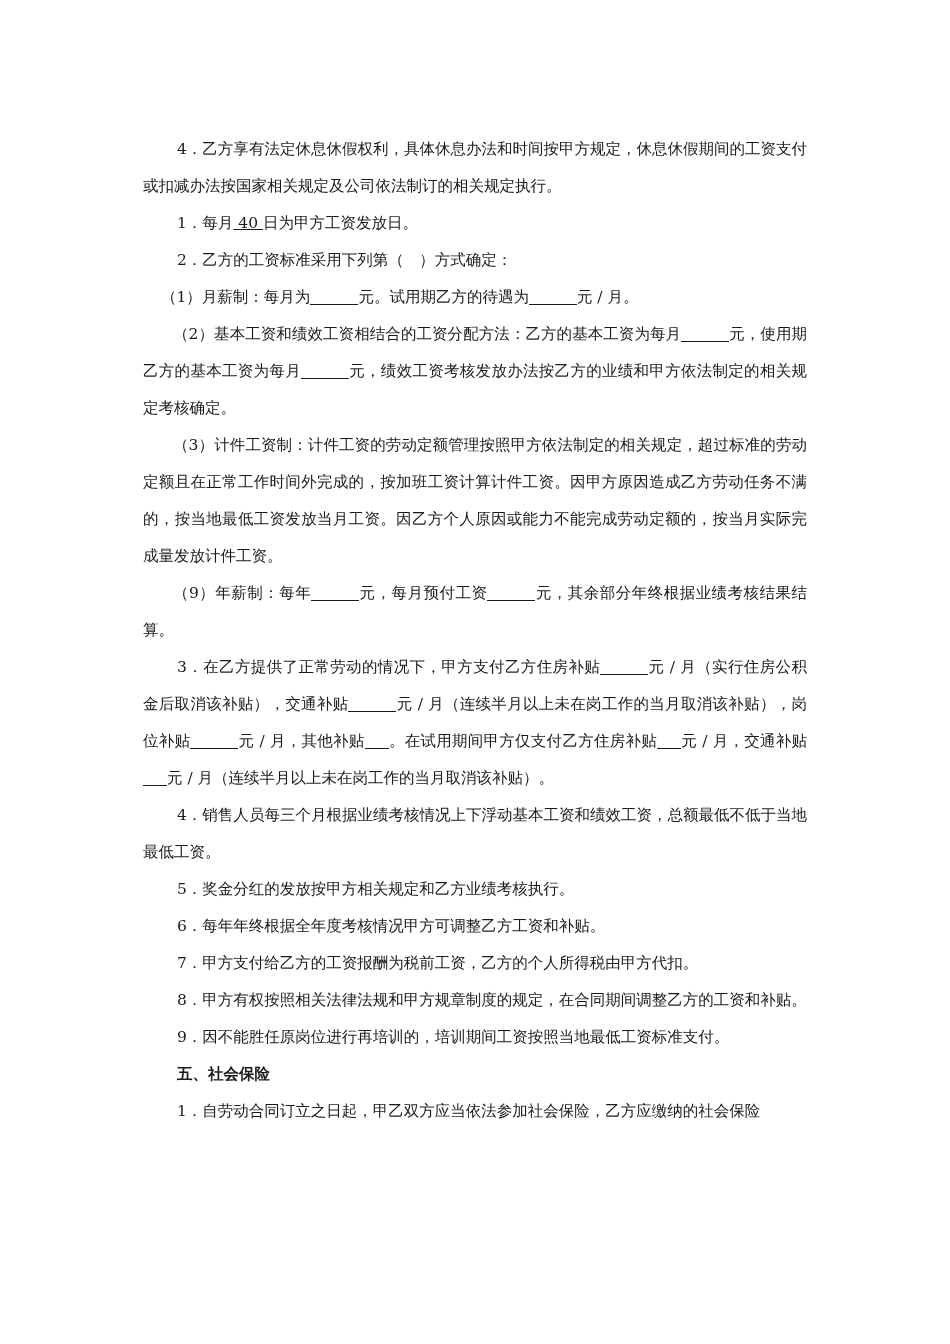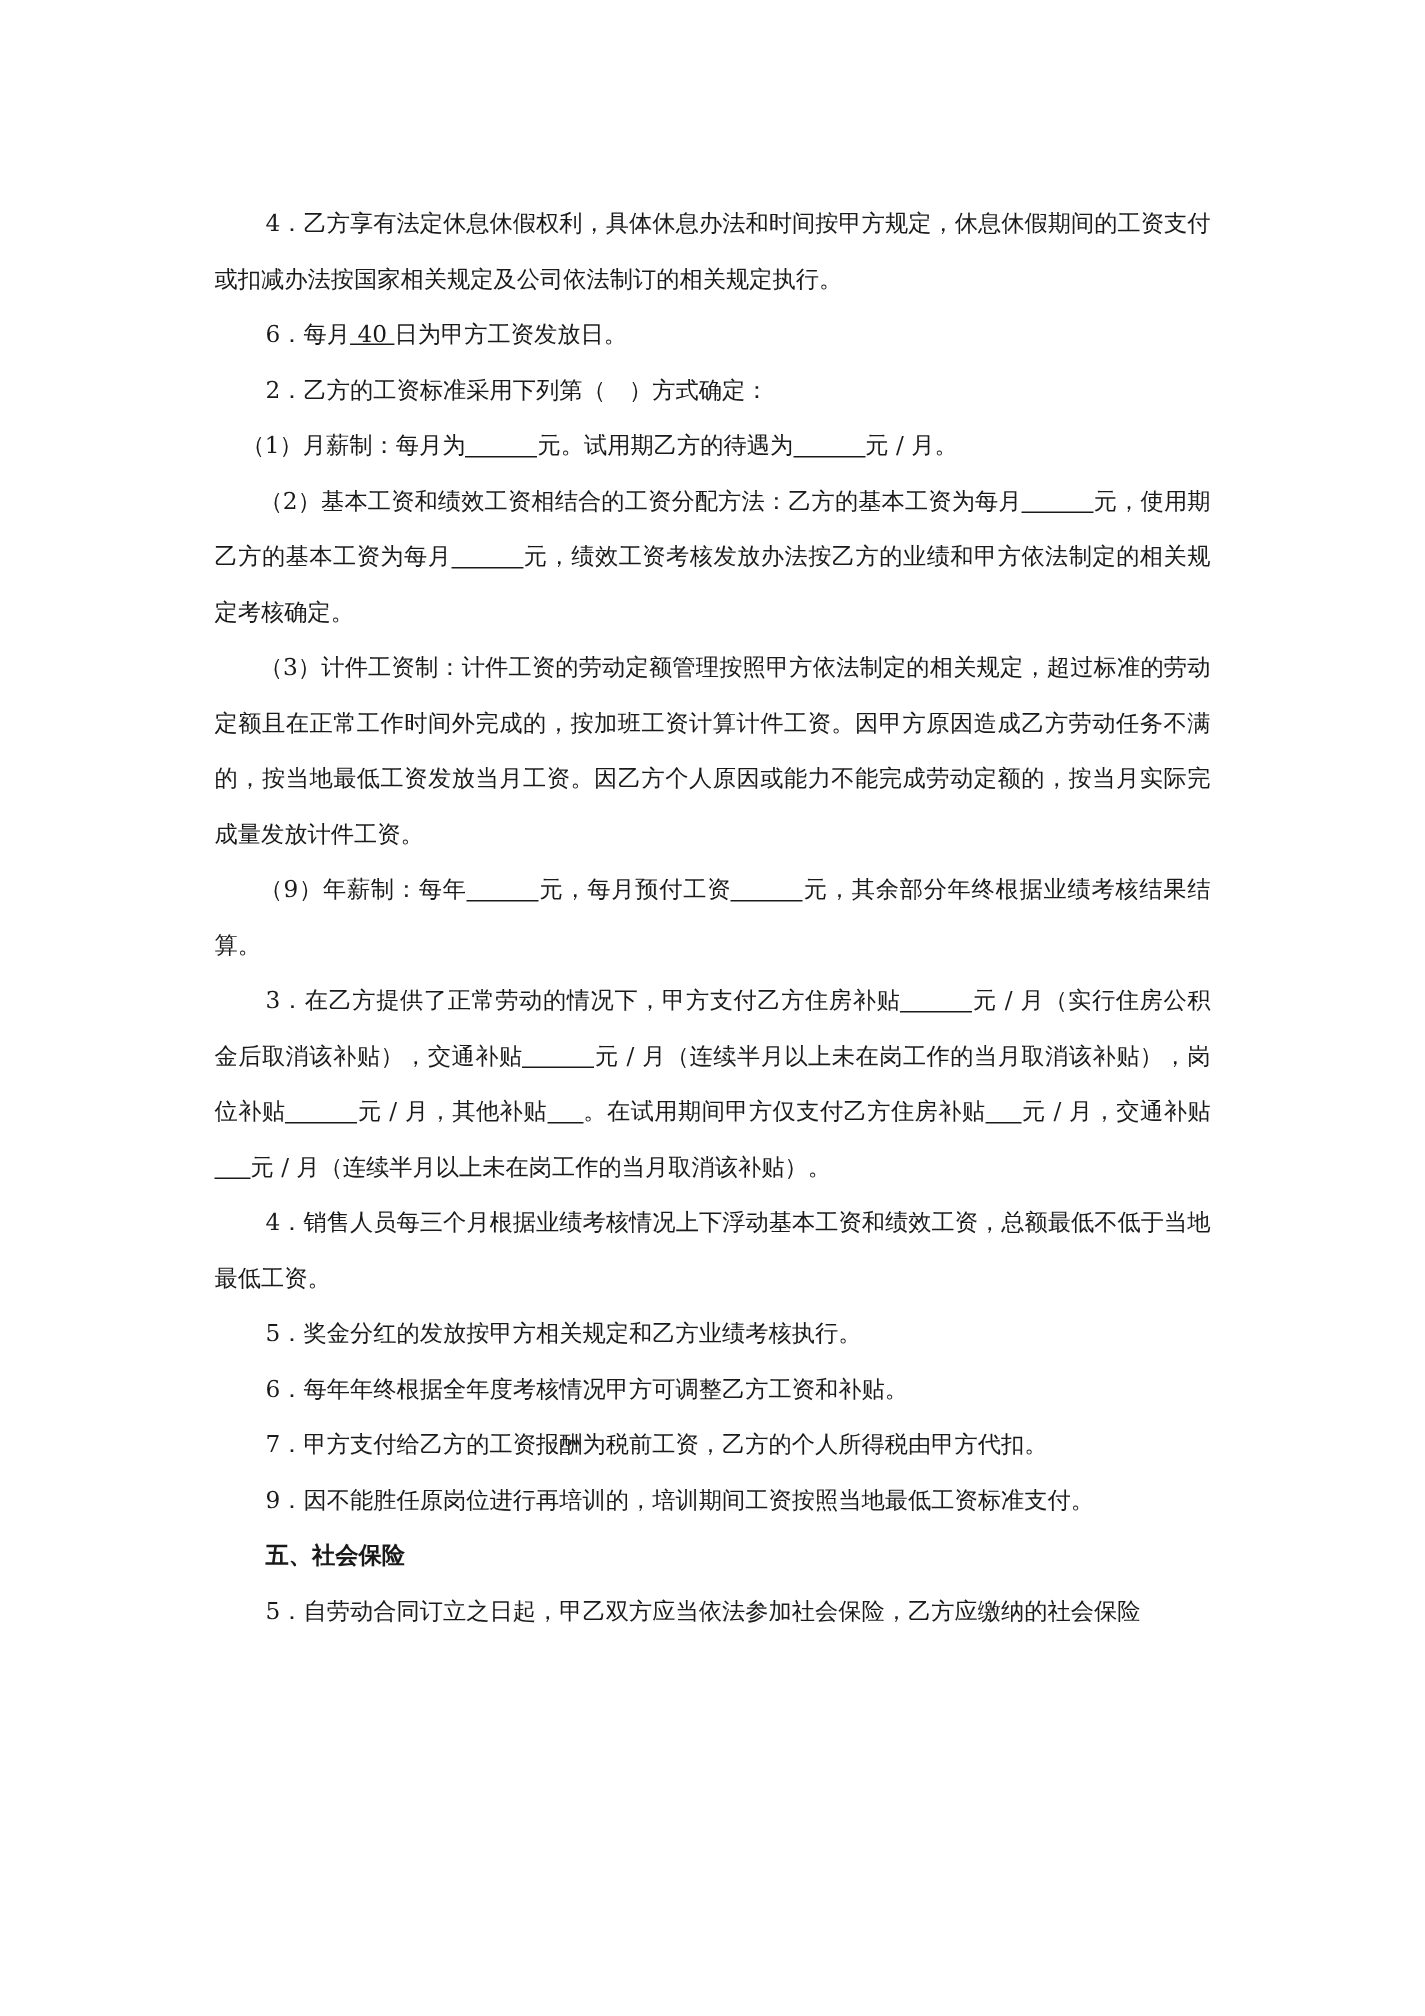--- a/index.html
+++ b/index.html
@@ -18,35 +18,36 @@
     .b3 { width: 24px; }
     .ul { text-decoration: underline; }
   </style>
 </head>
 <body>
 
 <div class="page">
   <p class="p ind">4．乙方享有法定休息休假权利，具体休息办法和时间按甲方规定，休息休假期间的工资支付或扣减办法按国家相关规定及公司依法制订的相关规定执行。</p>
 
 
-  <p class="p ind"><span>6．每月</span><span class="ul"> 40 </span><span>日为甲方工资发放日。</span></p>
+  <p class="p ind"><span>1．每月</span><span class="ul"> 40 </span><span>日为甲方工资发放日。</span></p>
 
   <p class="p ind">2．乙方的工资标准采用下列第（　）方式确定：</p>
 
   <p class="p" style="padding-left:18px"><span>（1）月薪制：每月为</span><span class="blank b6"></span><span>元。试用期乙方的待遇为</span><span class="blank b6"></span><span>元 / 月。</span></p>
 
   <p class="p" style="text-indent:30px"><span>（2）基本工资和绩效工资相结合的工资分配方法：乙方的基本工资为每月</span><span class="blank b6"></span><span>元，使用期乙方的基本工资为每月</span><span class="blank b6"></span><span>元，绩效工资考核发放办法按乙方的业绩和甲方依法制定的相关规定考核确定。</span></p>
 
   <p class="p" style="text-indent:30px">（3）计件工资制：计件工资的劳动定额管理按照甲方依法制定的相关规定，超过标准的劳动定额且在正常工作时间外完成的，按加班工资计算计件工资。因甲方原因造成乙方劳动任务不满的，按当地最低工资发放当月工资。因乙方个人原因或能力不能完成劳动定额的，按当月实际完成量发放计件工资。</p>
 
   <p class="p" style="text-indent:30px"><span>（9）年薪制：每年</span><span class="blank b6"></span><span>元，每月预付工资</span><span class="blank b6"></span><span>元，其余部分年终根据业绩考核结果结算。</span></p>
 
   <p class="p ind"><span>3．在乙方提供了正常劳动的情况下，甲方支付乙方住房补贴</span><span class="blank b6"></span><span>元 / 月（实行住房公积金后取消该补贴），交通补贴</span><span class="blank b6"></span><span>元 / 月（连续半月以上未在岗工作的当月取消该补贴），岗位补贴</span><span class="blank b6"></span><span>元 / 月，其他补贴</span><span class="blank b3"></span><span>。在试用期间甲方仅支付乙方住房补贴</span><span class="blank b3"></span><span>元 / 月，交通补贴</span><span class="blank b3"></span><span>元 / 月（连续半月以上未在岗工作的当月取消该补贴）。</span></p>
 
   <p class="p ind">4．销售人员每三个月根据业绩考核情况上下浮动基本工资和绩效工资，总额最低不低于当地最低工资。</p>
   <p class="p ind">5．奖金分红的发放按甲方相关规定和乙方业绩考核执行。</p>
   <p class="p ind">6．每年年终根据全年度考核情况甲方可调整乙方工资和补贴。</p>
   <p class="p ind">7．甲方支付给乙方的工资报酬为税前工资，乙方的个人所得税由甲方代扣。</p>
+  <p class="p ind-block">8．甲方有权按照相关法律法规和甲方规章制度的规定，在合同期间调整乙方的工资和补贴。</p>
   <p class="p ind">9．因不能胜任原岗位进行再培训的，培训期间工资按照当地最低工资标准支付。</p>
 
   <p class="p h">五、社会保险</p>
-  <p class="p ind">5．自劳动合同订立之日起，甲乙双方应当依法参加社会保险，乙方应缴纳的社会保险</p>
+  <p class="p ind">1．自劳动合同订立之日起，甲乙双方应当依法参加社会保险，乙方应缴纳的社会保险</p>
 </div>
 
 </body></html>

